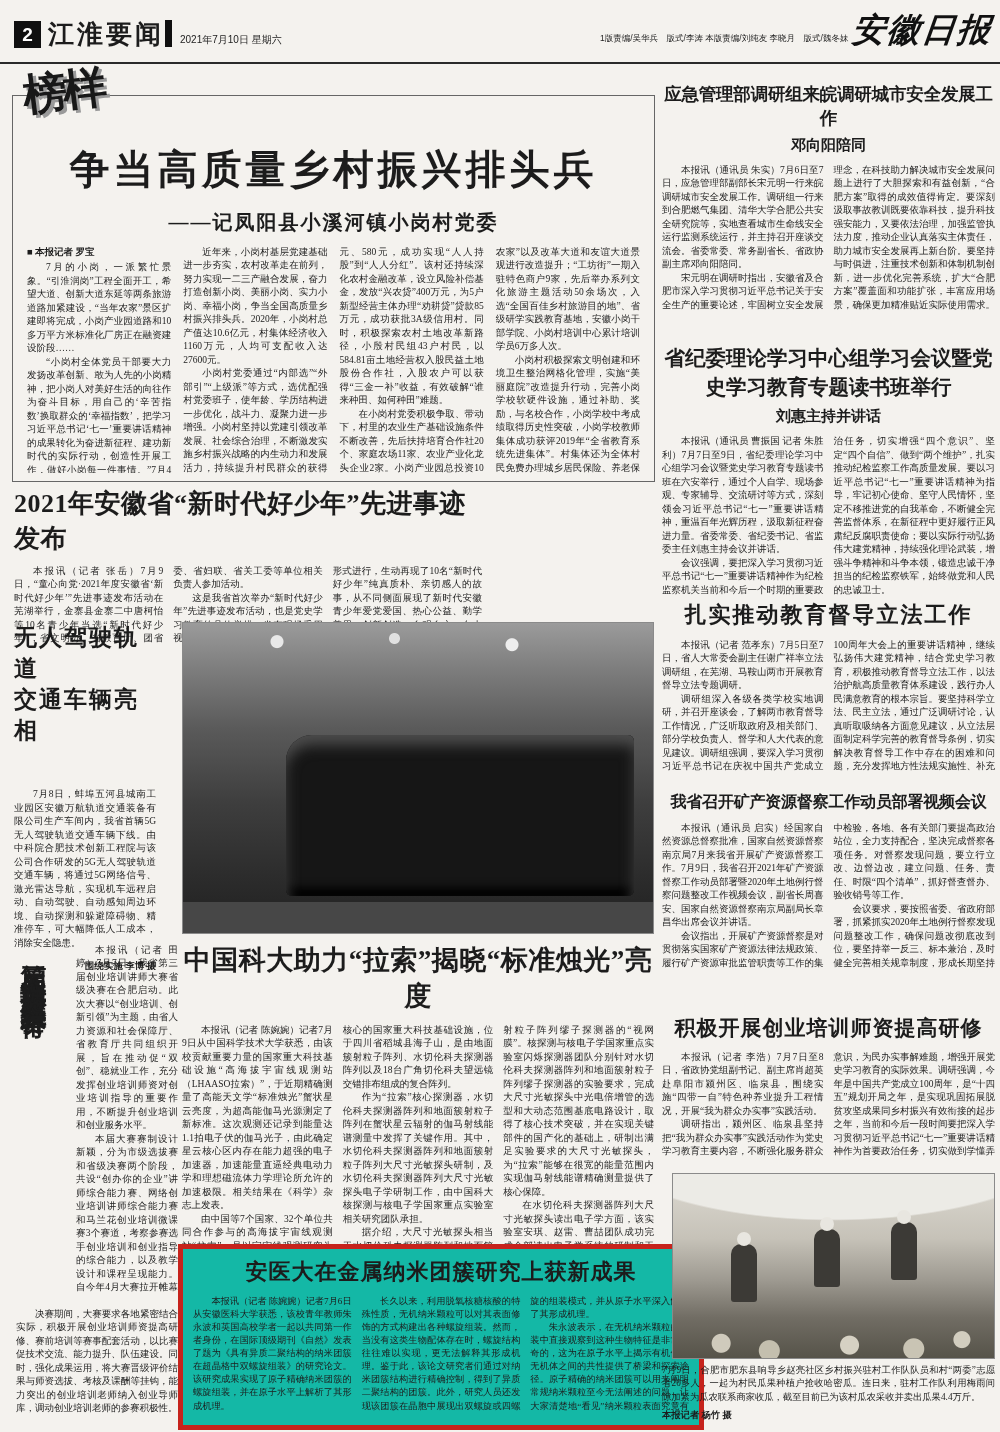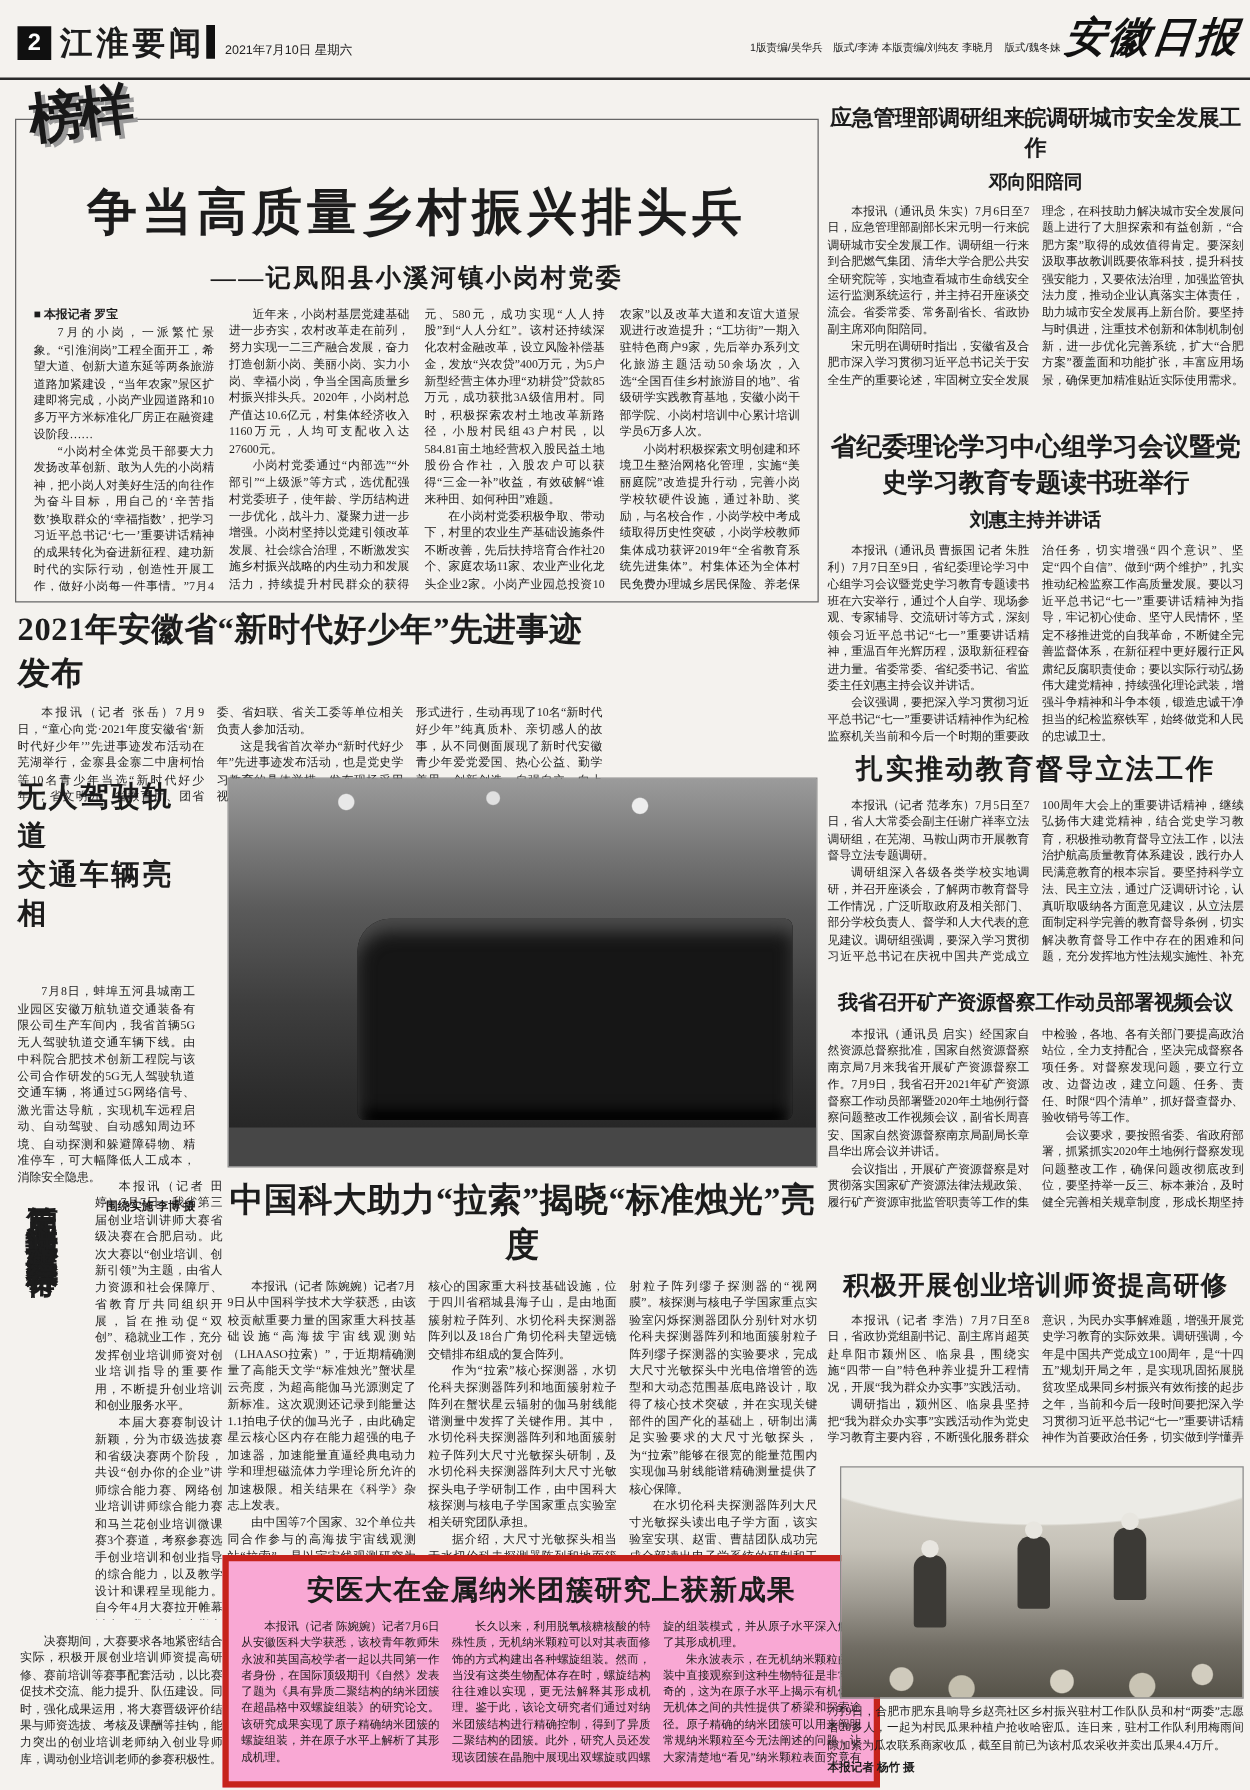--- a/index.html
+++ b/index.html
@@ -60,21 +60,21 @@
   .contest-vert{position:absolute;left:2px;top:6px;height:352px;writing-mode:vertical-rl;text-orientation:upright;
                 font-size:26px;font-weight:900;letter-spacing:3px;}
   .contest-col{position:absolute;left:62px;top:6px;right:0;height:352px;}
   .contest-wide{position:absolute;left:2px;right:0;bottom:4px;height:118px;margin-top:22px;}
   
   .ustc{position:absolute;left:182px;top:940px;width:472px;height:300px;}
   .ustc h2{font-size:27px;letter-spacing:0.5px;margin:2px 0 10px 0;}
   .ustc .bodytxt{height:242px;}
   
   .anmed{position:absolute;left:178px;top:1244px;width:496px;height:168px;border:5px solid #c6231c;
-         padding:4px 10px;background:#f9a8d4;}
+         padding:4px 10px;background:#14b8a6;}
   .anmed h2{font-size:22px;letter-spacing:1px;margin:4px 0 8px 0;}
   .anmed .bodytxt{height:122px;font-size:9.2px;}
   
   .rcol{position:absolute;left:662px;top:70px;width:333px;height:1362px;}
   .rart{position:absolute;left:0;width:333px;}
   .emergency{top:12px;}
   .emergency h2{font-size:17.5px;letter-spacing:-0.2px;}
   .discipline{top:274px;}
   .discipline h2{font-size:20.5px;line-height:1.4;}
   .education{top:530px;}

